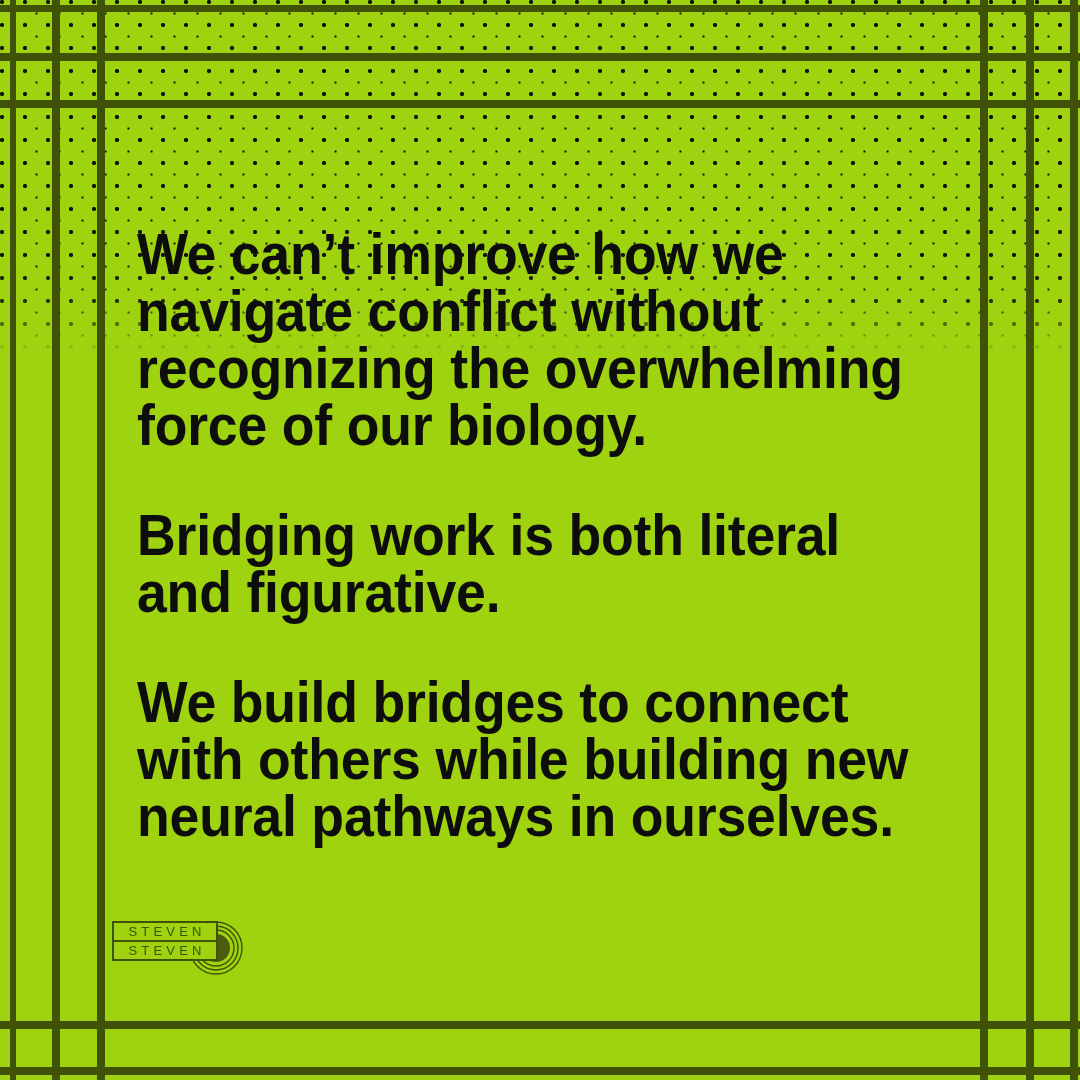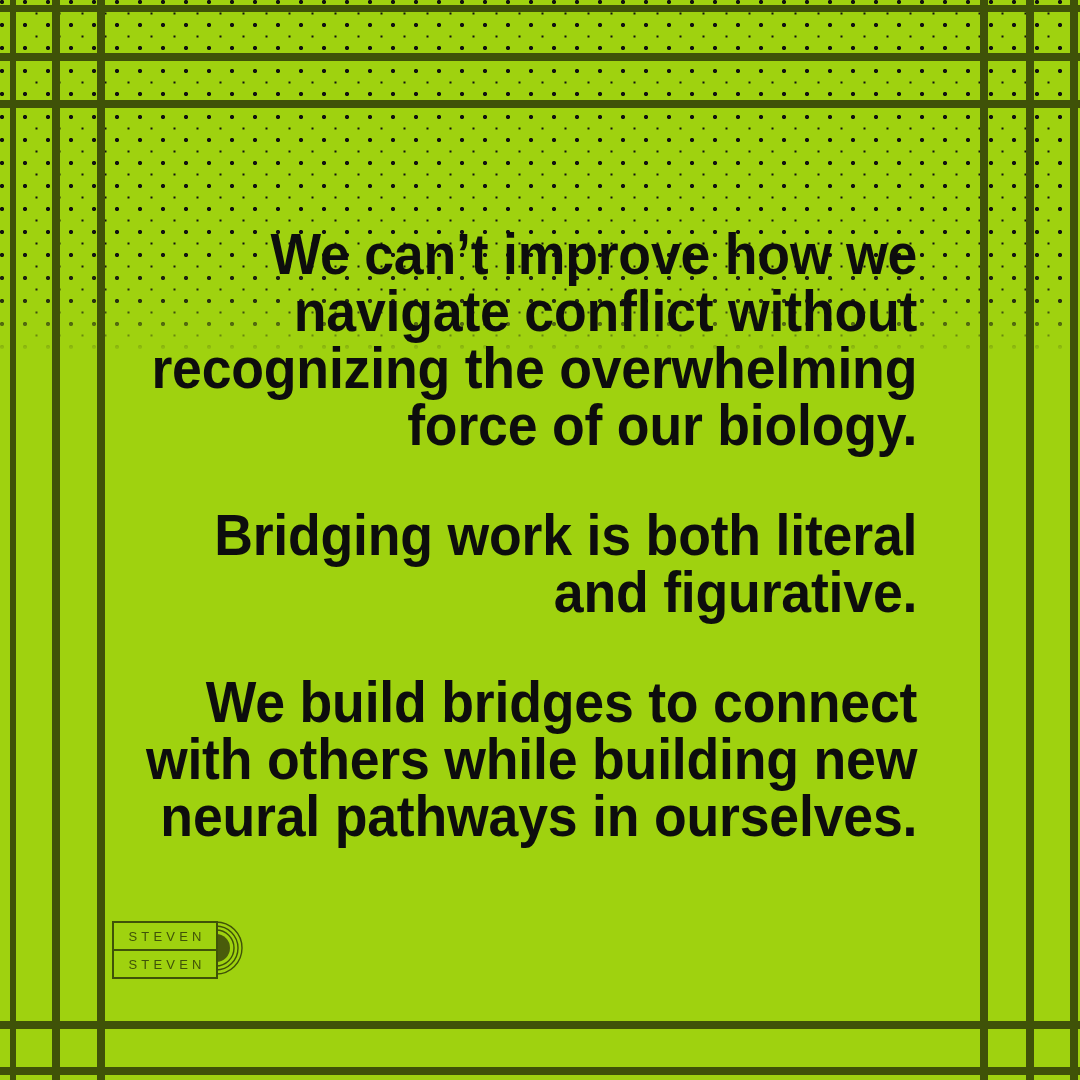--- a/index.html
+++ b/index.html
@@ -40,21 +40,20 @@
   
   .rule { position:absolute; background:#3f5208; }
   .rule.h { left:0; width:1080px; }
   .rule.v { top:0; height:1080px; }
 
   
   .copy {
     position:absolute;
     left:137px; top:226px;
     width:830px;
-    text-align:right;
   }
   .para {
     font-size:57px;
     line-height:57px;
     font-weight:bold;
     color:#0d0d0d;
     letter-spacing:-0.2px;
     font-stretch:condensed;
     transform:scaleX(0.94);
     transform-origin:left top;
@@ -68,21 +67,21 @@
     width:150px; height:54px;
   }
   .logo-rings {
     position:absolute;
     left:76px; top:-1px;
     width:56px; height:56px;
   }
   .logo-box {
     position:absolute;
     left:0; top:0;
-    width:106px; height:58px;
+    width:106px; height:40px;
     border:2px solid #3f5208;
     background:#9fd20f;
     display:flex;
     flex-direction:column;
   }
   .logo-line {
     flex:1;
     display:flex;
     align-items:center;
     justify-content:center;

